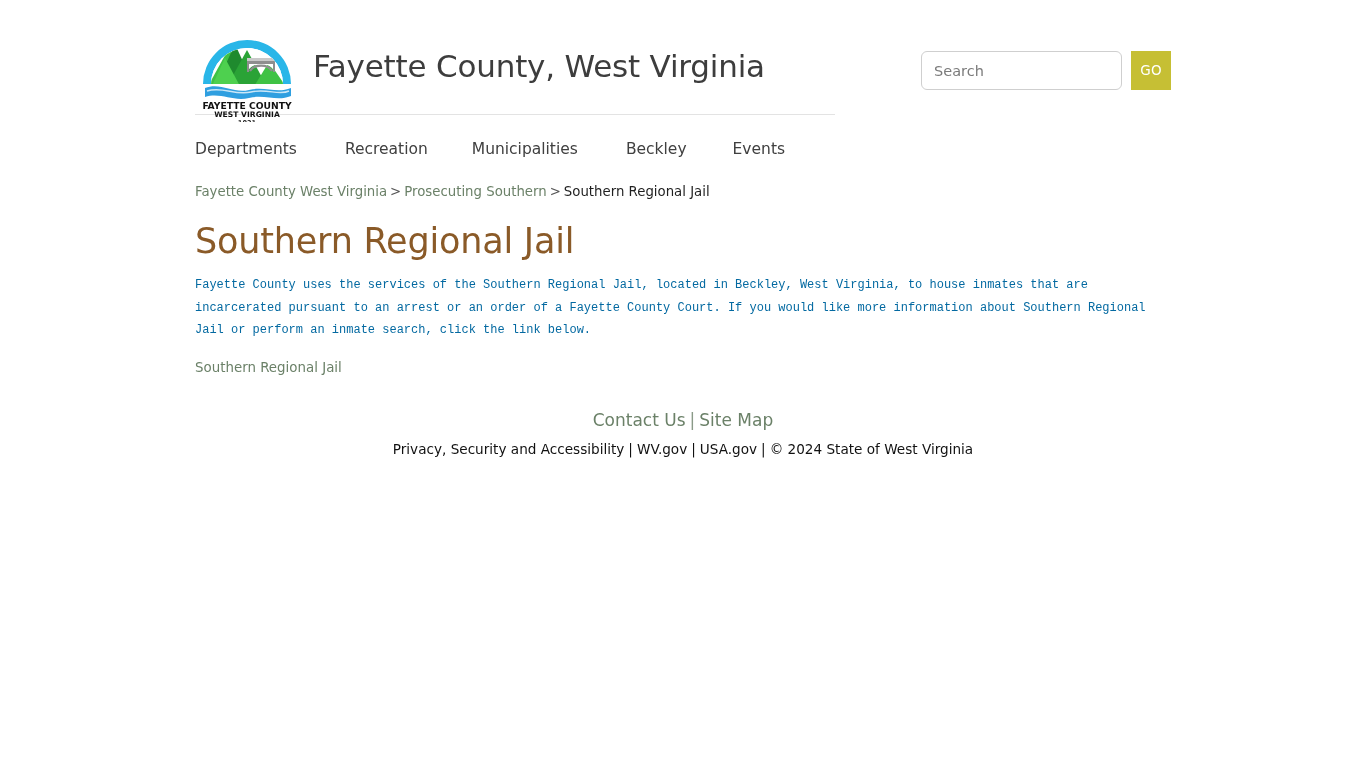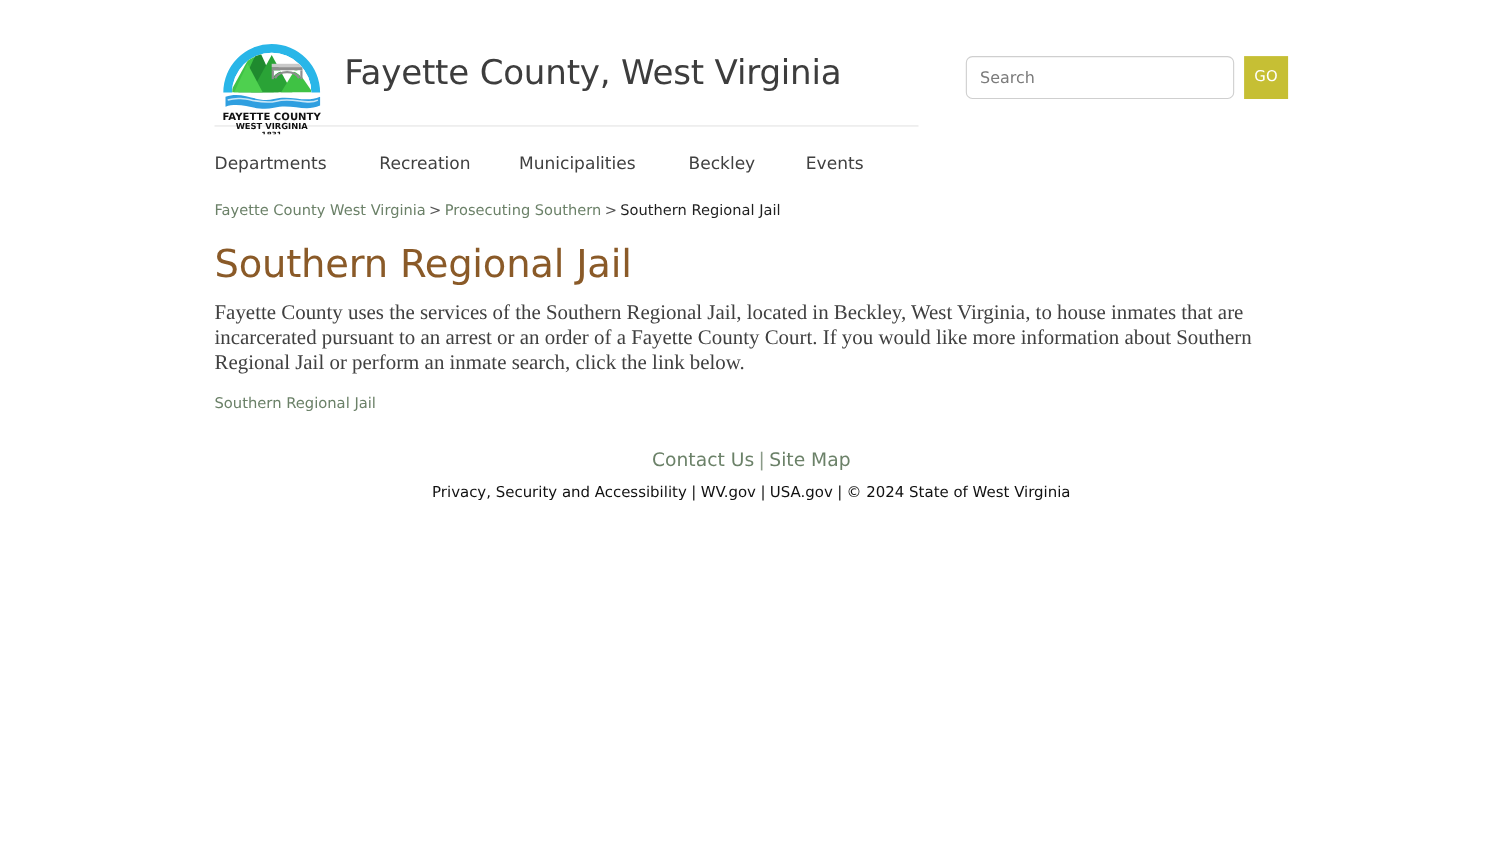--- a/index.html
+++ b/index.html
@@ -62,21 +62,21 @@
   }
 
   .search-area {
     display: flex;
     align-items: center;
     gap: 9px;
     padding-top: 33px;
   }
 
   .search-input {
-    width: 244px;
+    width: 201px;
     height: 39px;
     border: 1px solid #cfcfcf;
     border-radius: 6px;
     padding: 0 12px;
     font-family: "DejaVu Sans", "Liberation Sans", sans-serif;
     font-size: 14.5px;
     color: #444;
     background: #fff;
     outline: none;
   }
@@ -152,24 +152,24 @@
     font-size: 35px;
     font-weight: 400;
     color: #8a5a28;
     margin: 20px 0 0 0;
     letter-spacing: -0.2px;
     line-height: 1.1;
   }
 
   
   .body-copy {
-    font-family: Liberation Serif, serif;
-    font-size: 19px;
+    font-family: Liberation Mono, monospace;
+    font-size: 12px;
     line-height: 22.5px;
-    color: #404040;
+    color: #0369a1;
     margin: 14px 0 0 0;
     max-width: 968px;
   }
 
   .content-link {
     display: inline-block;
     margin-top: 18px;
     font-family: "DejaVu Sans", "Liberation Sans", sans-serif;
     font-size: 13.4px;
     color: #6b8168;

